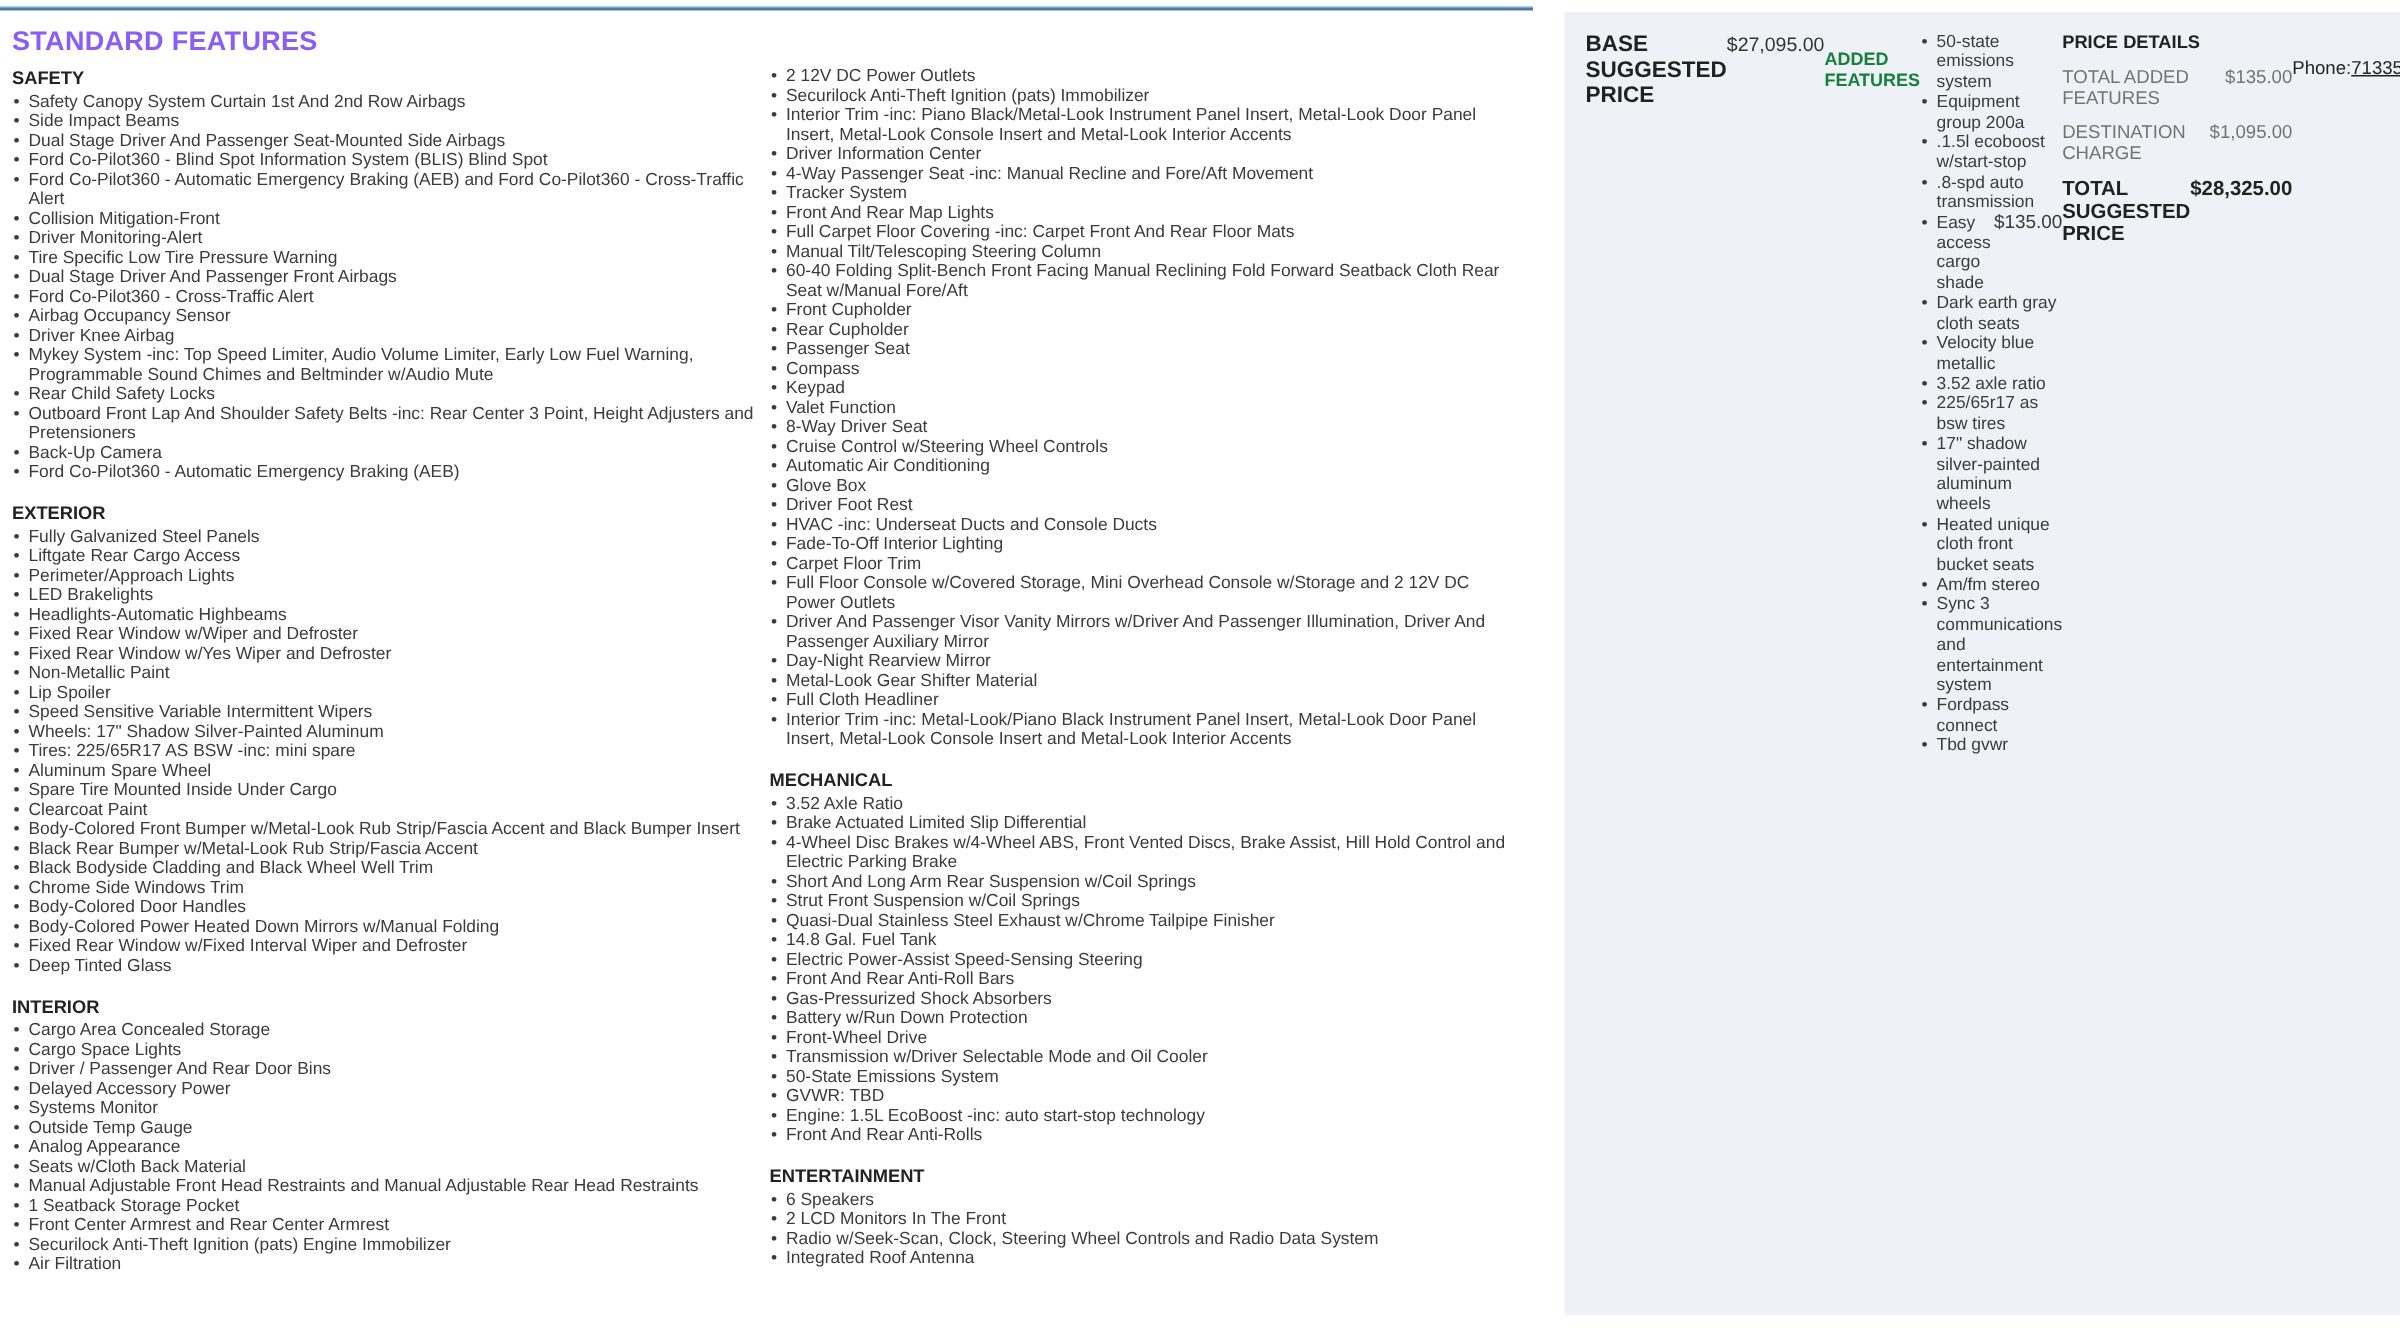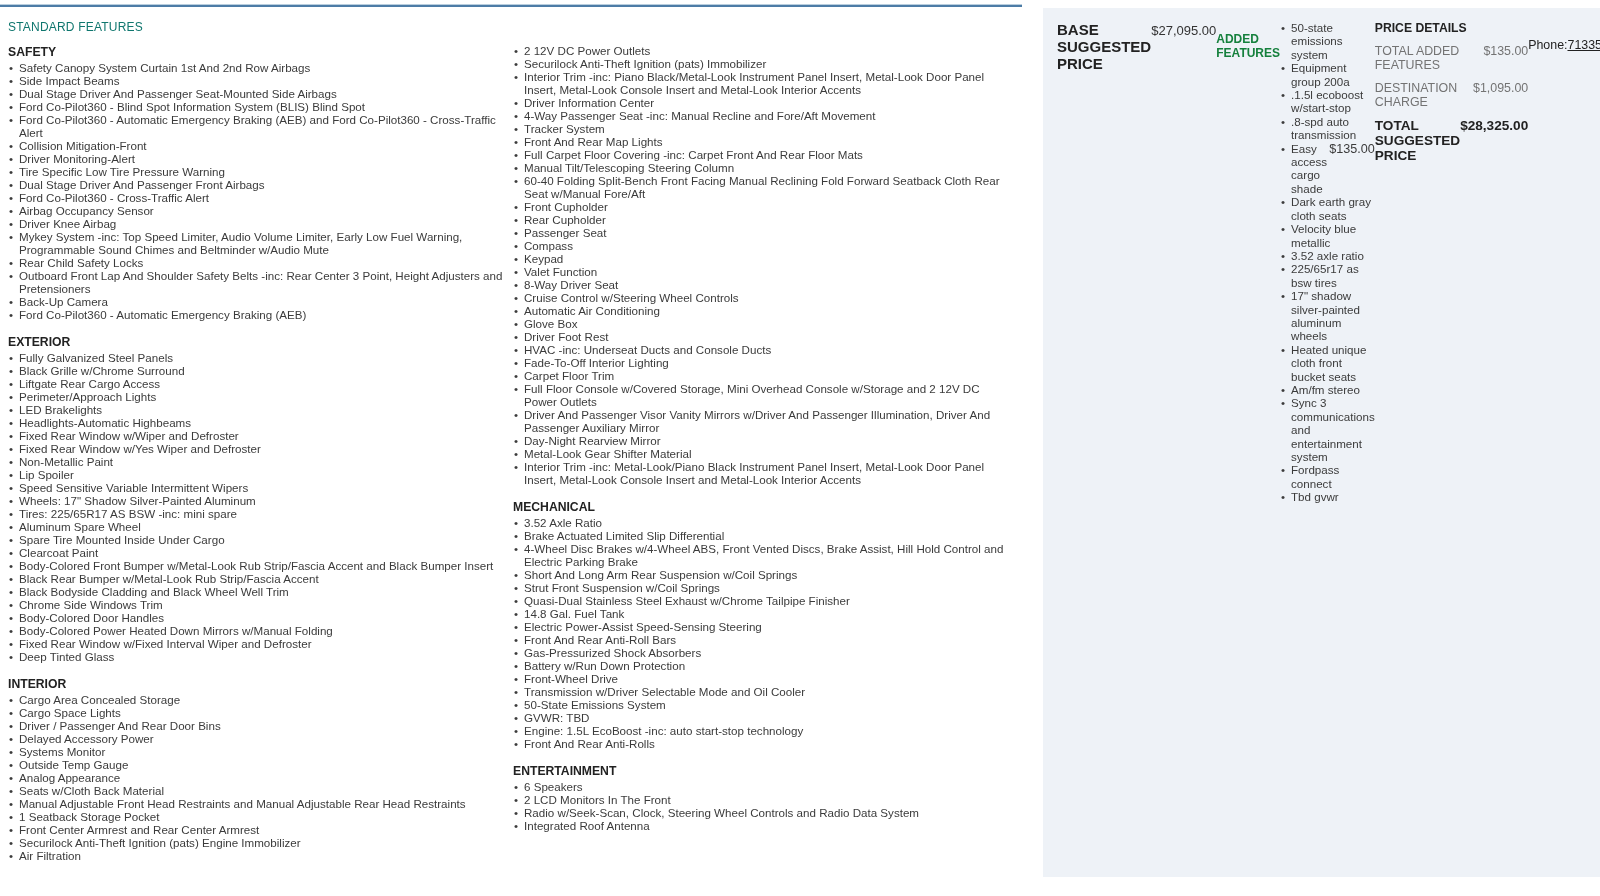--- a/index.html
+++ b/index.html
@@ -10,21 +10,21 @@
     -webkit-font-smoothing:antialiased;
   }
   .top-rule{
     position:absolute;left:0;top:4px;width:1022px;height:2px;
     background:#4d7ca6;border-top:1px solid #b9cede;
   }
   .col{position:absolute;font-size:11.6px;line-height:13px;}
   .col1{left:8px;top:18px;width:498px;}
   .col2{left:513px;top:44px;width:496px;}
   .main-title{
-    font-size:12px;font-weight:normal;color:#0f766e;
+    font-size:18px;font-weight:bold;color:#8b5cf6;
     margin:0 0 10px 0;letter-spacing:.2px;line-height:18px;
   }
   .sec-heading{
     font-weight:bold;font-size:12.2px;color:#222;
     margin:15px 0 2px 0;line-height:13px;
   }
   .sec-heading.first{margin-top:0;}
   ul.feature-list{list-style:none;margin:0;padding:0;}
   ul.feature-list li{position:relative;padding-left:11px;}
   ul.feature-list li::before{content:"\2022";position:absolute;left:1px;top:0;}
@@ -85,21 +85,20 @@
         <li class="feature-item">Back-Up Camera</li>
         <li class="feature-item">Ford Co-Pilot360 - Automatic Emergency Braking (AEB)</li>
       </ul>
   </div>
 
   <div>
     <div class="sec-heading">EXTERIOR</div>
     <ul class="feature-list">
 
     <li class="feature-item">Fully Galvanized Steel Panels</li>
-        <li class="feature-item">Black Grille w/Chrome Surround</li>
         <li class="feature-item">Liftgate Rear Cargo Access</li>
         <li class="feature-item">Perimeter/Approach Lights</li>
         <li class="feature-item">LED Brakelights</li>
         <li class="feature-item">Headlights-Automatic Highbeams</li>
         <li class="feature-item">Fixed Rear Window w/Wiper and Defroster</li>
         <li class="feature-item">Fixed Rear Window w/Yes Wiper and Defroster</li>
         <li class="feature-item">Non-Metallic Paint</li>
         <li class="feature-item">Lip Spoiler</li>
         <li class="feature-item">Speed Sensitive Variable Intermittent Wipers</li>
         <li class="feature-item">Wheels: 17" Shadow Silver-Painted Aluminum</li>
@@ -163,20 +162,21 @@
       <li class="feature-item">Automatic Air Conditioning</li>
       <li class="feature-item">Glove Box</li>
       <li class="feature-item">Driver Foot Rest</li>
       <li class="feature-item">HVAC -inc: Underseat Ducts and Console Ducts</li>
       <li class="feature-item">Fade-To-Off Interior Lighting</li>
       <li class="feature-item">Carpet Floor Trim</li>
       <li class="feature-item">Full Floor Console w/Covered Storage, Mini Overhead Console w/Storage and 2 12V DC Power Outlets</li>
       <li class="feature-item">Driver And Passenger Visor Vanity Mirrors w/Driver And Passenger Illumination, Driver And Passenger Auxiliary Mirror</li>
       <li class="feature-item">Day-Night Rearview Mirror</li>
       <li class="feature-item">Metal-Look Gear Shifter Material</li>
+      <li class="feature-item">Full Cloth Headliner</li>
       <li class="feature-item">Interior Trim -inc: Metal-Look/Piano Black Instrument Panel Insert, Metal-Look Door Panel Insert, Metal-Look Console Insert and Metal-Look Interior Accents</li>
     </ul>
 
   <div>
     <div class="sec-heading">MECHANICAL</div>
     <ul class="feature-list">
 
     <li class="feature-item">3.52 Axle Ratio</li>
         <li class="feature-item">Brake Actuated Limited Slip Differential</li>
         <li class="feature-item">4-Wheel Disc Brakes w/4-Wheel ABS, Front Vented Discs, Brake Assist, Hill Hold Control and Electric Parking Brake</li>

